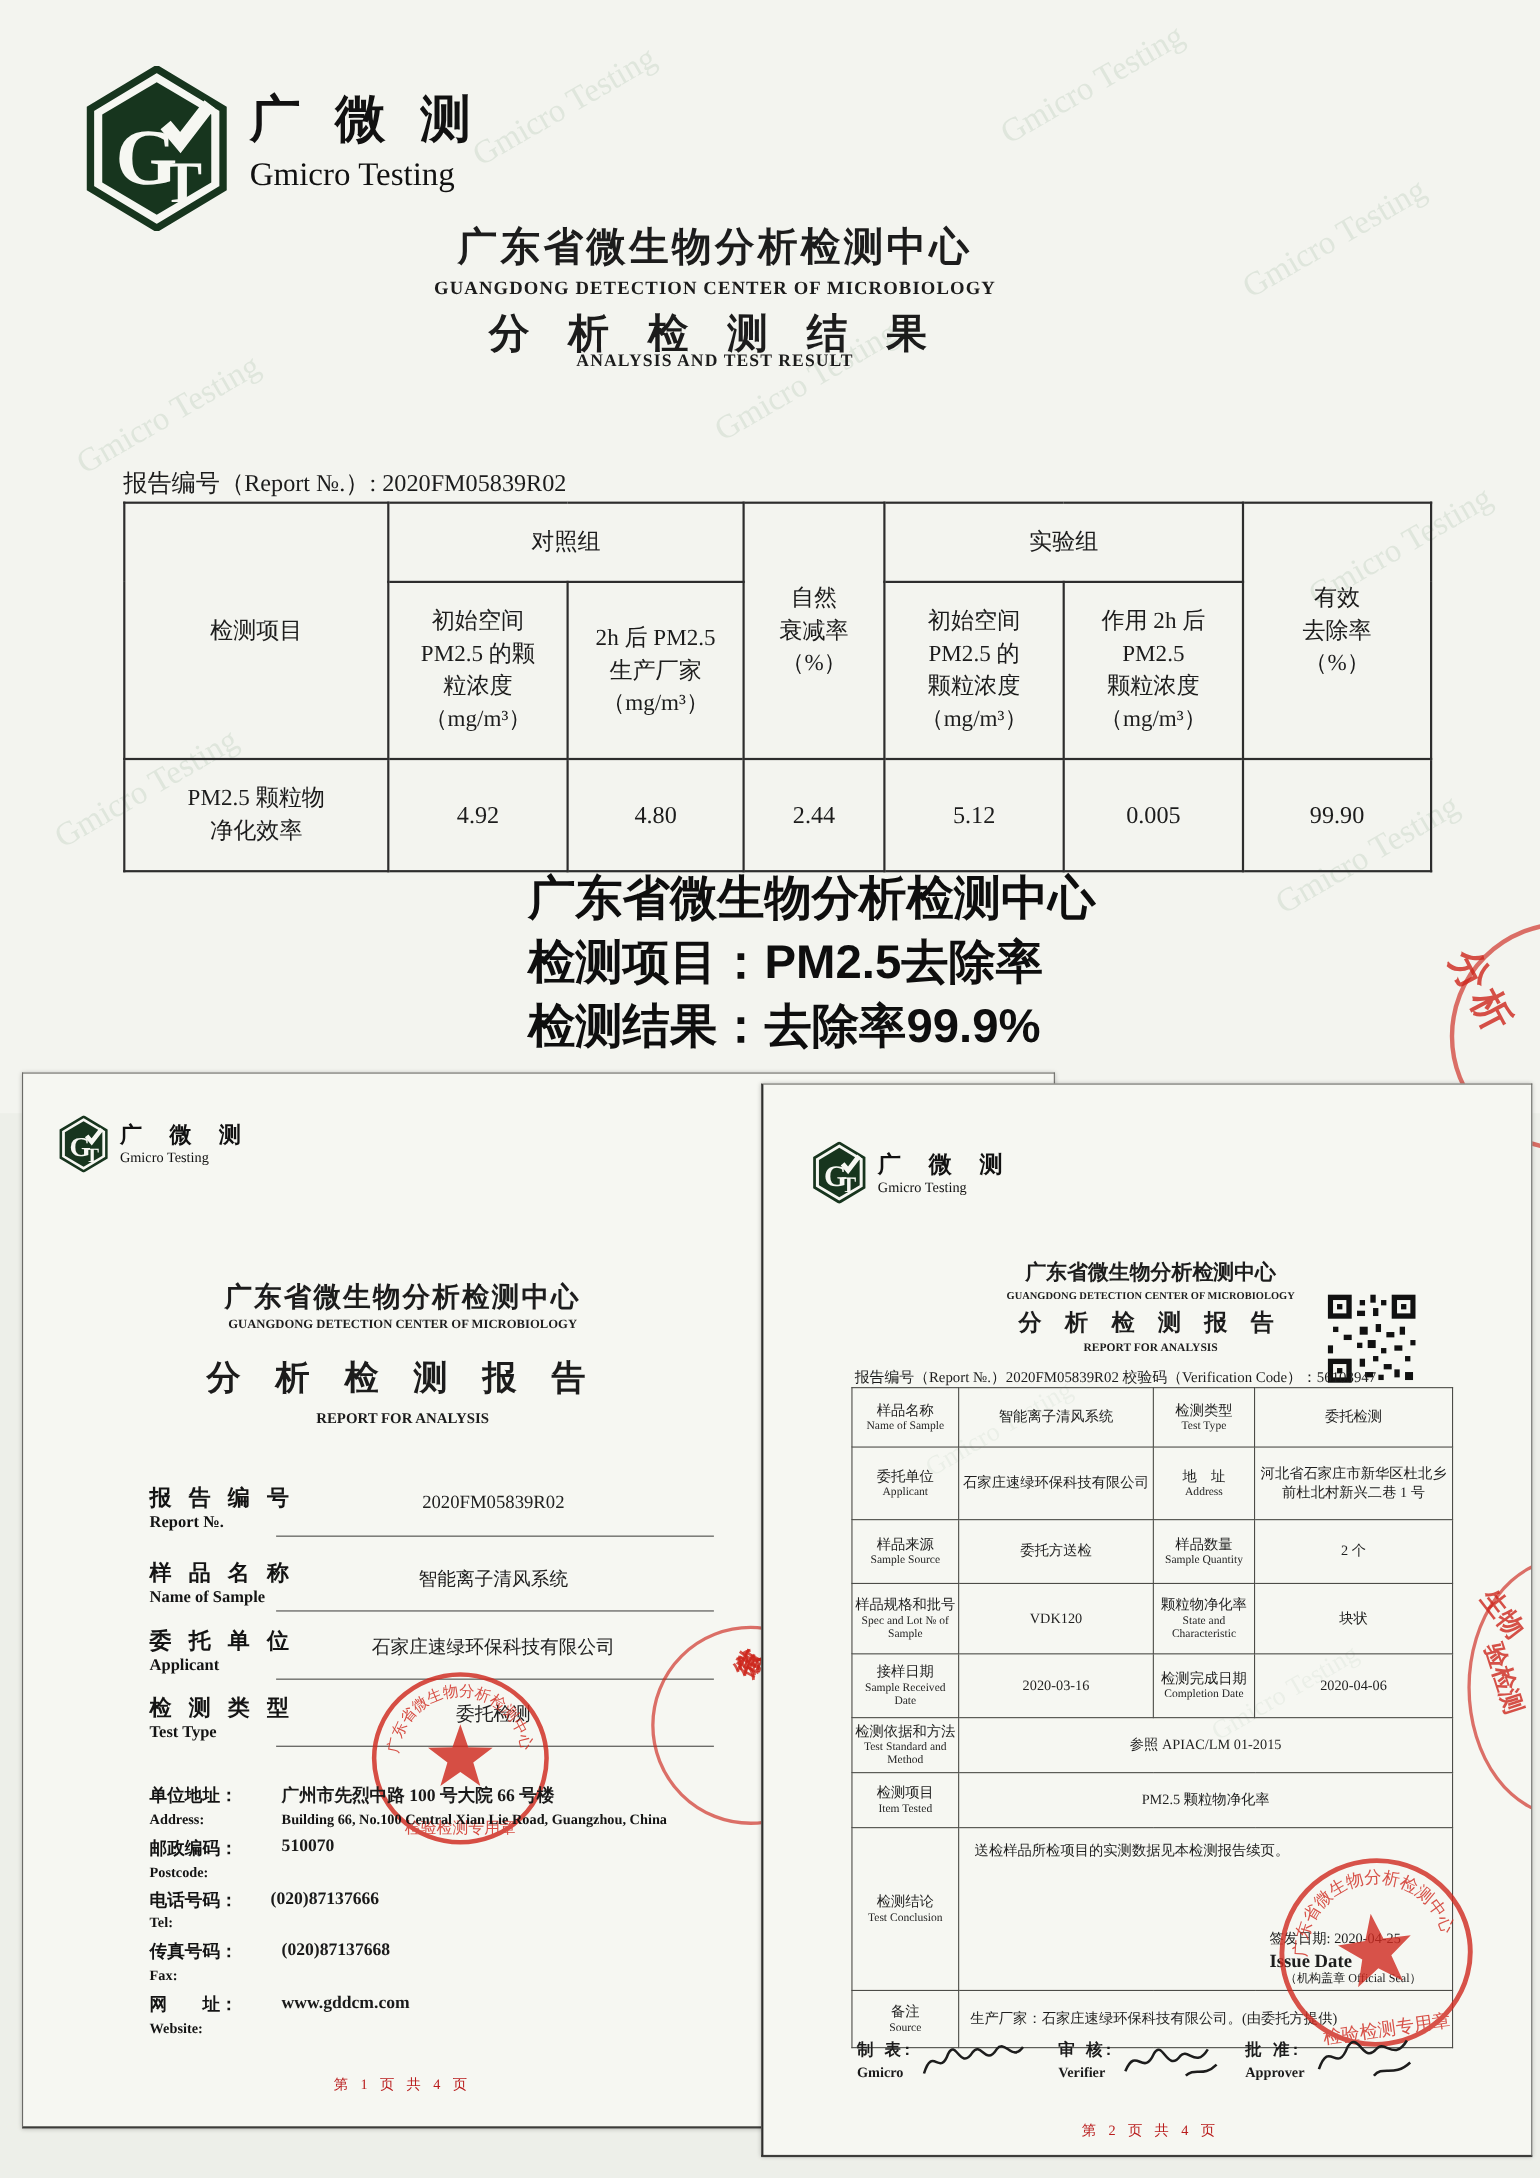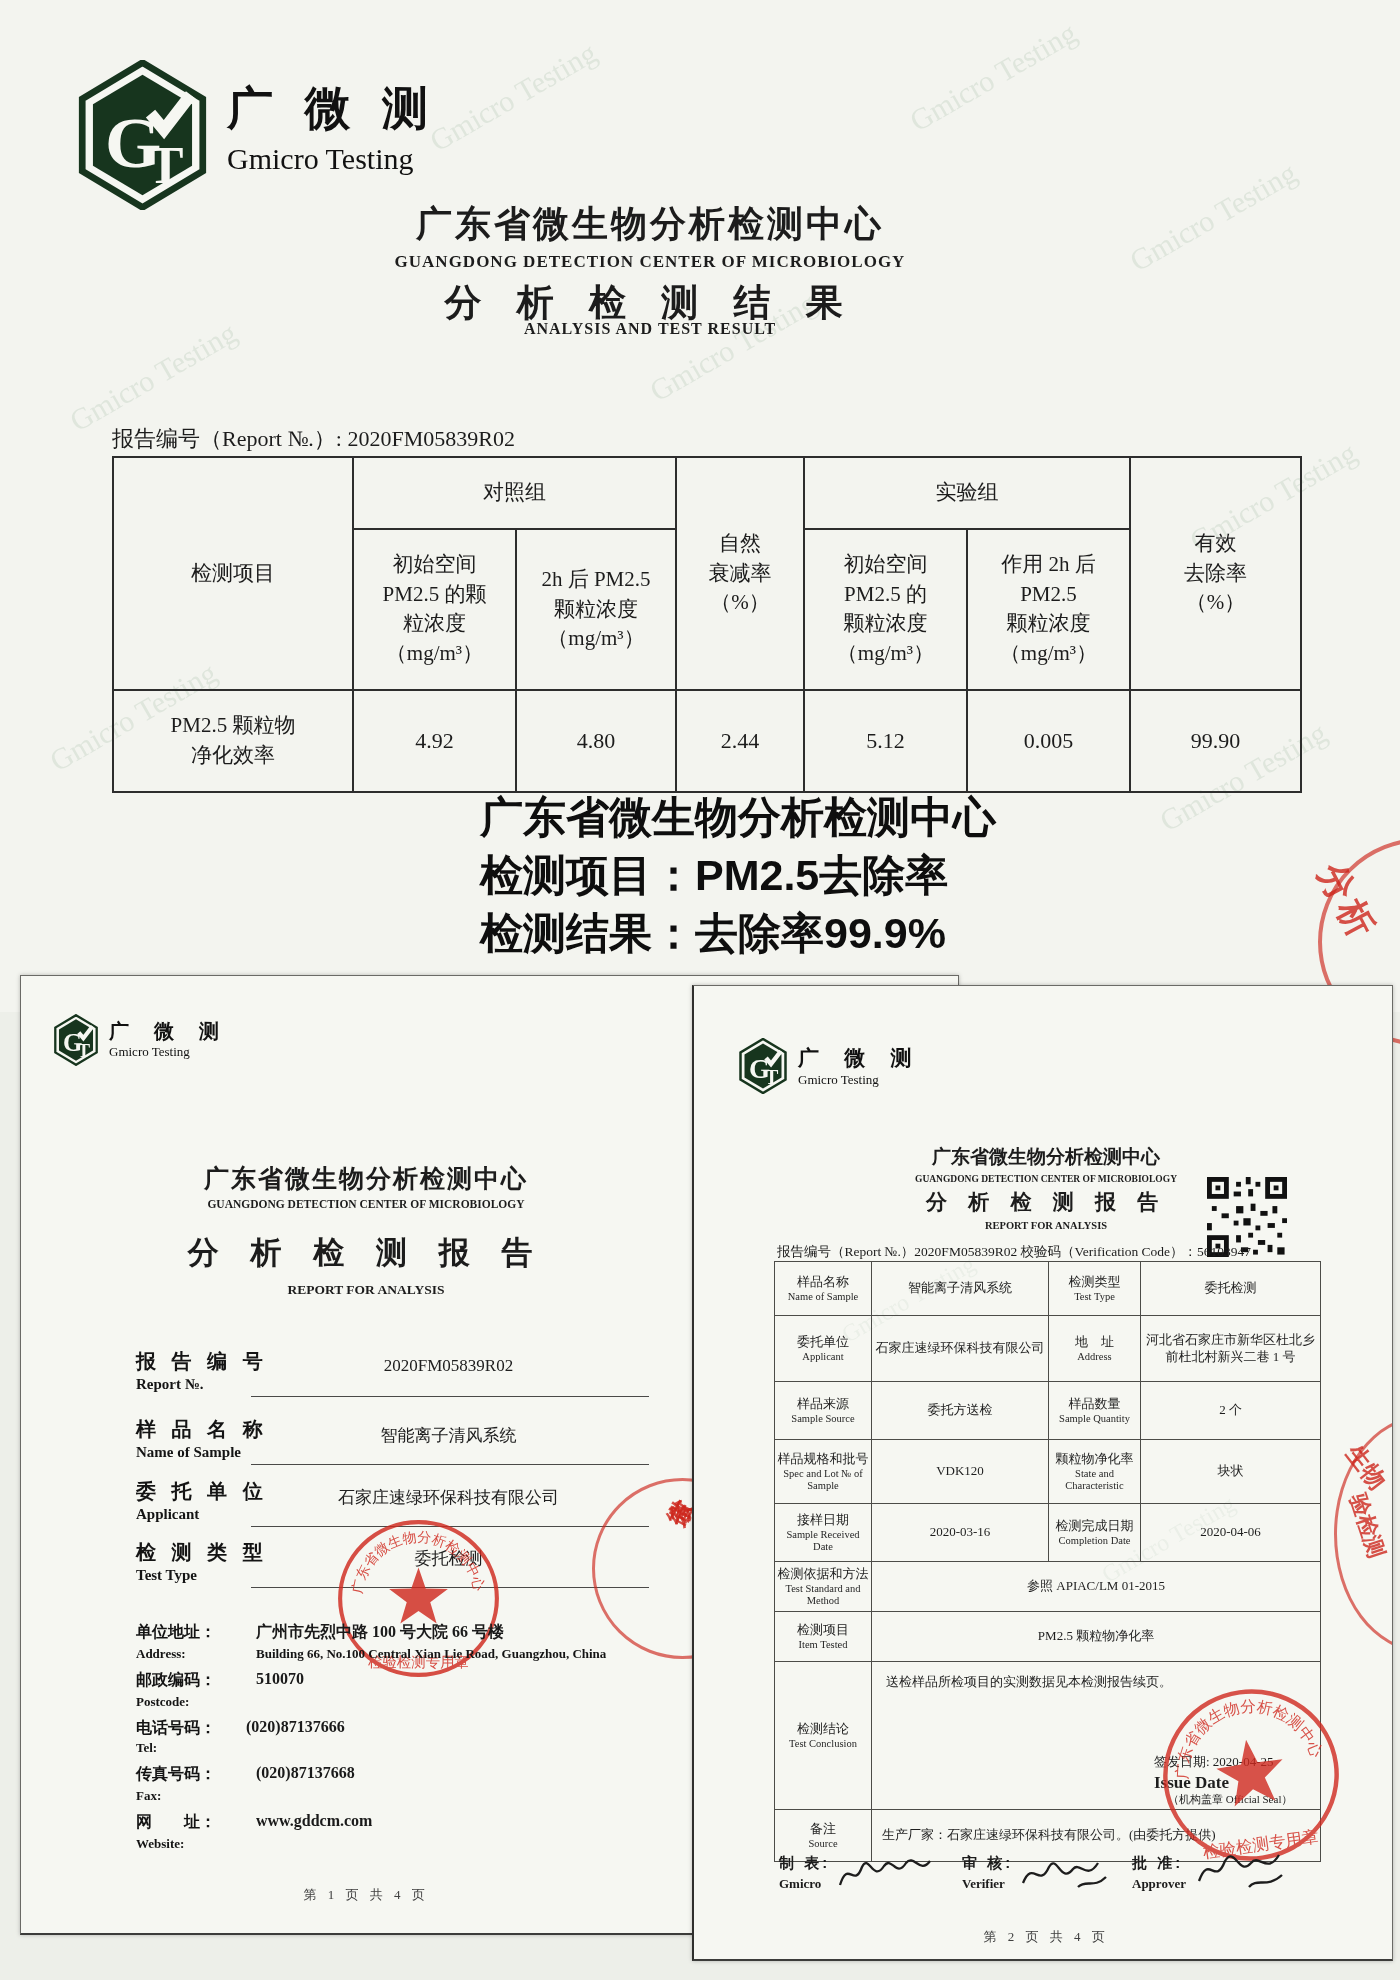--- a/index.html
+++ b/index.html
@@ -37,21 +37,21 @@
   .addr-cn{font-family:"Liberation Sans",sans-serif;font-weight:bold;font-size:16px;color:#141414;}
   .addr-en{font-weight:bold;font-size:13px;color:#141414;}
   .addr-val{font-weight:bold;font-size:16px;color:#1a1a1a;}
   
   .t2{border-collapse:collapse;table-layout:fixed;width:546px;}
   .t2 td{border:1.4px solid #4c4c48;text-align:center;vertical-align:middle;
          font-size:13px;line-height:1.3;padding:2px;color:#1e1e1e;}
   .t2 .en{display:block;font-size:10.5px;line-height:1.15;color:#262626;}
   .sig-cn{font-family:"Liberation Sans",sans-serif;font-weight:bold;font-size:15px;letter-spacing:3px;}
   .sig-en{font-weight:bold;font-size:13px;}
-  .foot{font-size:13px;letter-spacing:4px;color:#404040;}
+  .foot{font-size:13px;letter-spacing:4px;color:#b91c1c;}
   .edge-frag{position:absolute;color:rgba(205,38,28,.8);font-weight:bold;
              font-family:"Liberation Sans",sans-serif;white-space:nowrap;}
   .edge-ring{position:absolute;border:4px solid rgba(205,38,28,.65);border-radius:50%;}
 </style>
 </head>
 <body>
 
 <div class="canvas">
 
   <div class="sheet-top">
@@ -104,21 +104,21 @@
         <td rowspan="2">有效
 去除率
 （%）</td>
       </tr>
       <tr class="h2">
         <td>初始空间
 PM2.5 的颗
 粒浓度
 （mg/m³）</td>
         <td>2h 后 PM2.5
-颗粒浓度
+生产厂家
 （mg/m³）</td>
         <td>初始空间
 PM2.5 的
 颗粒浓度
 （mg/m³）</td>
         <td>作用 2h 后
 PM2.5
 颗粒浓度
 （mg/m³）</td>
       </tr>

